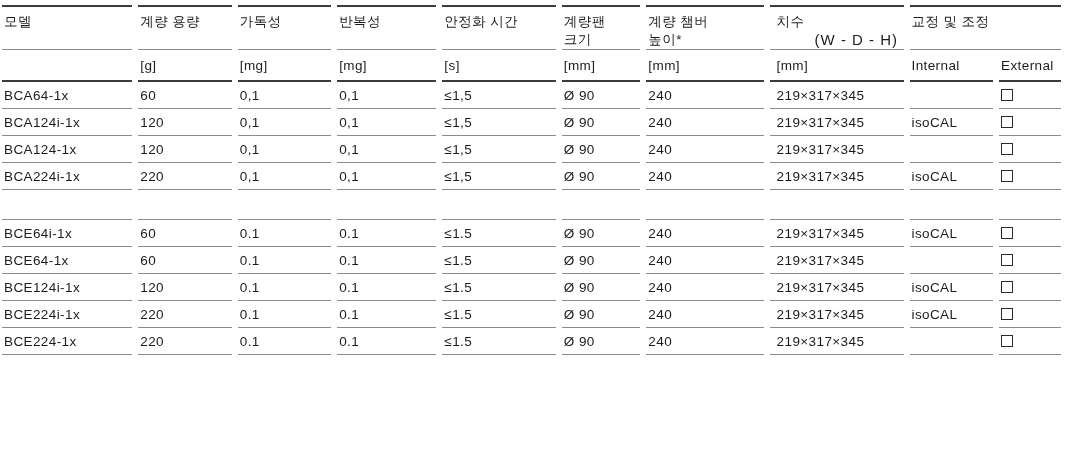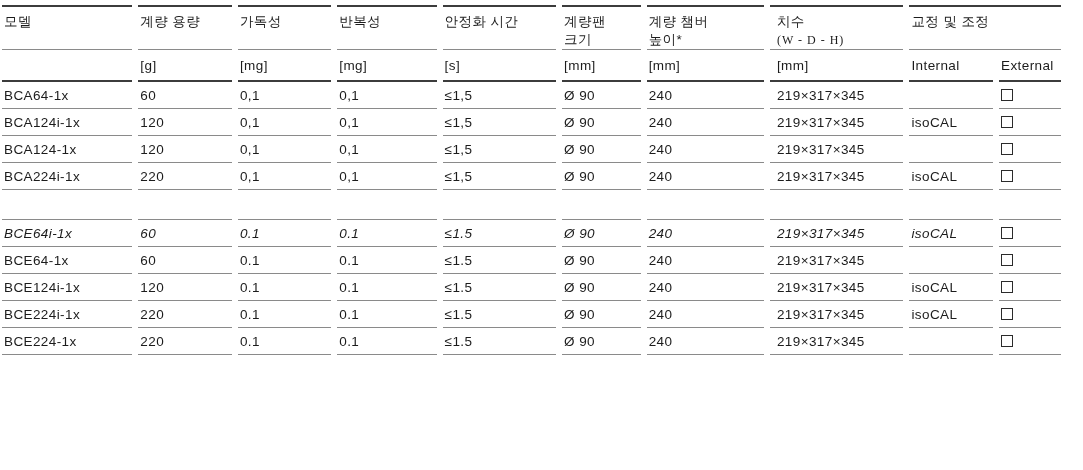--- a/index.html
+++ b/index.html
@@ -31,37 +31,38 @@
   tr.hdr th {
     border-top: 2.5px solid #3c3c3c;
     border-bottom: 1.5px solid #8a8a8a;
     vertical-align: top;
     padding-top: 6px;
     height: 36px;
     line-height: 18px;
   }
   tr.hdr .l1, tr.hdr .l2 { display: block; }
   tr.hdr th.dims .l2 {
-    font-family: Liberation Serif, serif;
-    font-size: 12px;
+    font-family: Liberation Sans, sans-serif;
+    font-size: 15px;
     letter-spacing: 1px;
+    margin-left: 38px;
   }
   
   tr.units th {
     border-bottom: 2.5px solid #3c3c3c;
     height: 30px;
     vertical-align: middle;
   }
   
   tbody td {
     border-bottom: 1.5px solid #8a8a8a;
     height: 26px;
     vertical-align: middle;
   }
-  tr.sec-start td { border-top: 1.5px solid #8a8a8a; font-style: italic; }
+  tr.sec-start td { border-top: 1.5px solid #8a8a8a; }
   tr.spacer td { border-bottom: none; border-top: none; height: 29px; }
   
   .c7 { padding-left: 7px; }
   
   .cb {
     display: inline-block;
     width: 10px; height: 10px;
     border: 1.6px solid #2b2b2b;
     background: #ffffff;
     vertical-align: middle;

